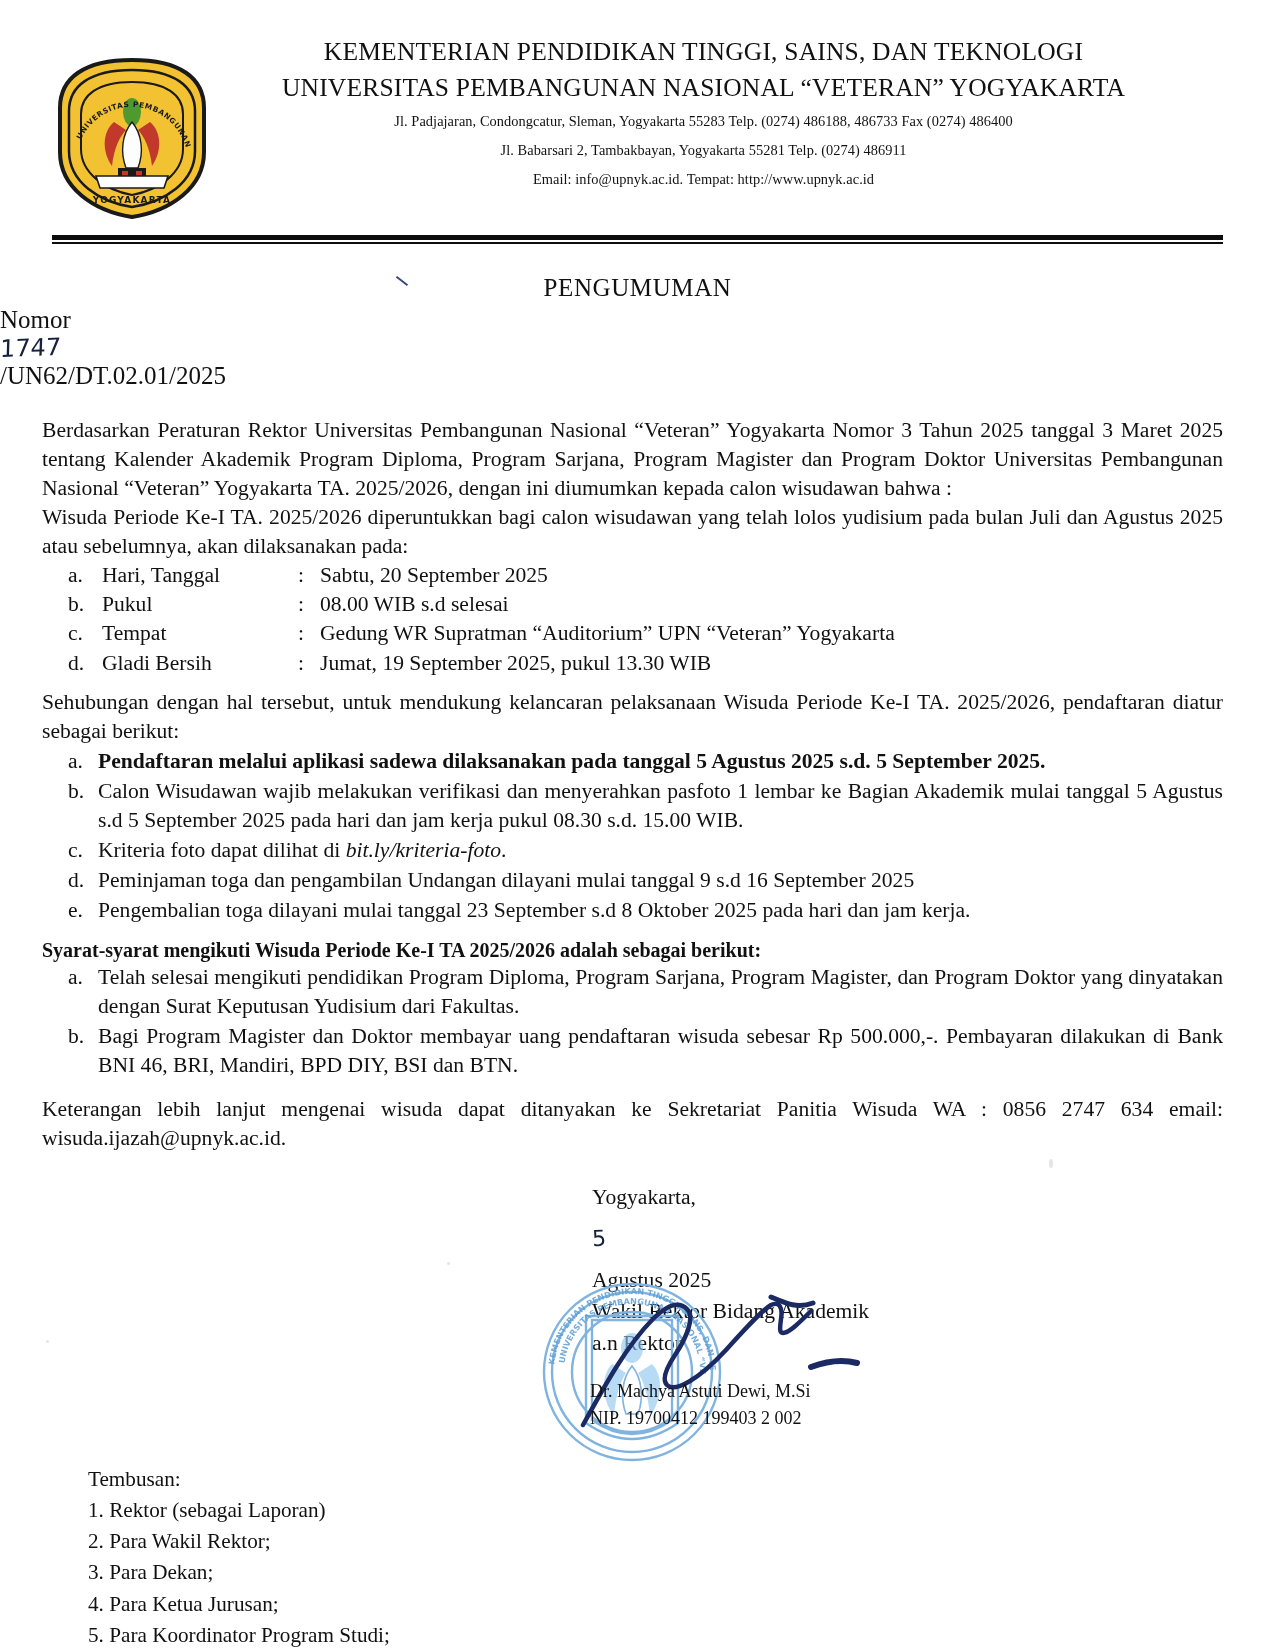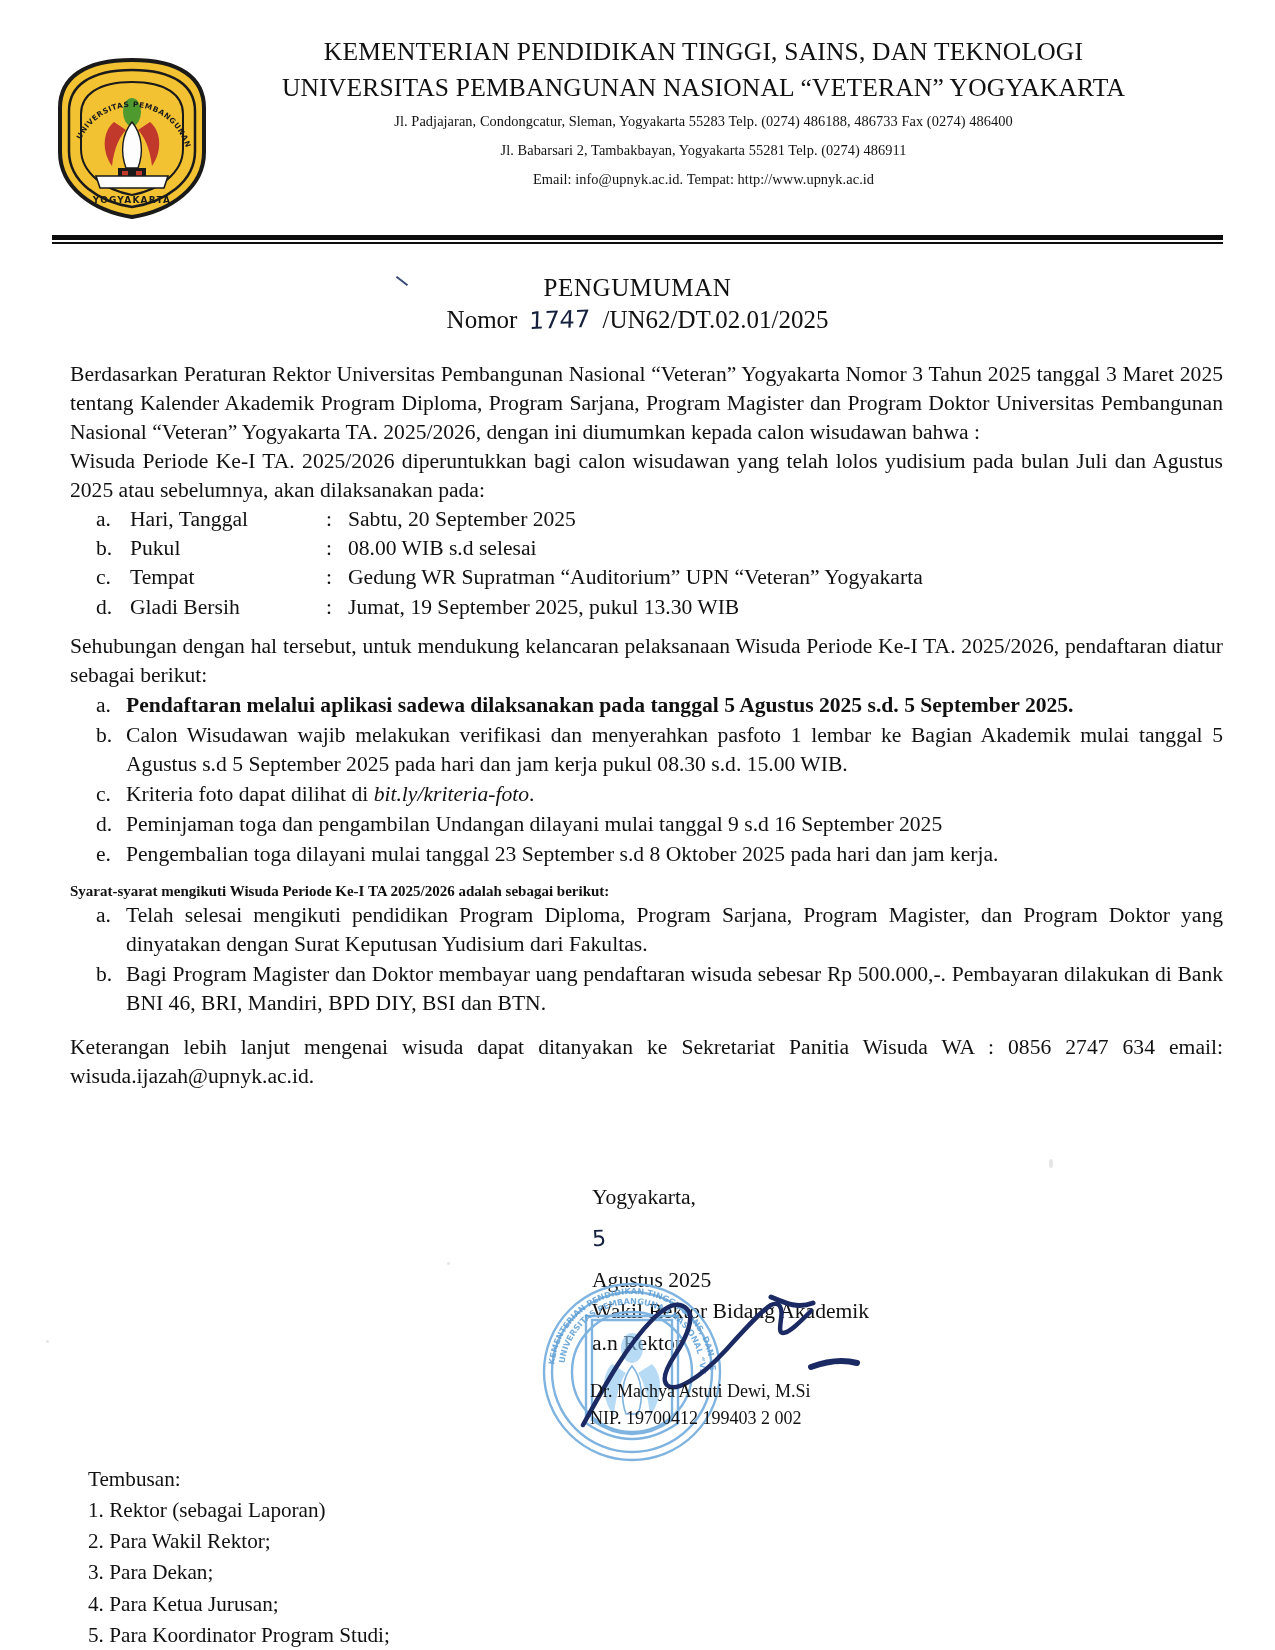--- a/index.html
+++ b/index.html
@@ -39,38 +39,38 @@
 
   .rule-wrap { padding: 14px 52px 0 52px; }
   .rule-thick { height: 5px; background: #0d0d0d; }
   .rule-thin  { height: 2px; background: #0d0d0d; margin-top: 2px; }
 
   
   .title-block { text-align: center; margin-top: 30px; position: relative; }
   .doc-title { font-size: 25px; letter-spacing: .6px; }
   .doc-number {
     font-size: 25px; margin-top: 4px;
-    display: flex; justify-content: center; align-items: baseline; gap: 12px;
+    display: flex; justify-content: center; align-items: baseline; gap: 0; flex-direction: column;
   }
   .hand {
     font-family: "DejaVu Sans", sans-serif;
     font-size: 24px;
     color: #16213e;
     transform: rotate(-2deg) skewX(-4deg);
     display: inline-block;
     letter-spacing: 0px;
   }
   .tick {
     position: absolute; left: 395px; top: 6px;
     width: 14px; height: 2px; background: #3a4a7a;
     transform: rotate(38deg);
   }
 
   
-  .body { padding: 0 52px 0 70px; margin-top: 26px; }
+  .body { padding: 0 52px 0 42px; margin-top: 26px; }
   p.para {
     font-size: 21.6px;
     line-height: 1.345;
     margin: 0;
     text-align: justify;
     text-justify: inter-word;
   }
   .gap { height: 15px; }
 
   
@@ -82,21 +82,21 @@
   .defval { flex: 1; }
 
   
   .alist { margin: 0 0 0 26px; font-size: 21.6px; line-height: 1.345; }
   .arow { display: flex; align-items: baseline; margin-top: 1px; }
   .amark { width: 30px; flex: 0 0 30px; text-align: left; }
   .atext { flex: 1; text-align: justify; text-justify: inter-word; }
   .atext.nojust { text-align: left; }
   .bold { font-weight: bold; }
   .ital { font-style: italic; }
-  .sect-head { font-size: 15px; font-weight: bold; margin-top: 14px; }
+  .sect-head { font-size: 20px; font-weight: bold; margin-top: 14px; }
 
   
   .sigblock {
     position: absolute; left: 592px; top: 1182px; width: 430px;
     font-size: 21.6px; line-height: 1.45;
   }
   .sigline { white-space: nowrap; }
   .sig-date { display: flex; align-items: baseline; gap: 10px; flex-direction: column; }
   .hand-date {
     font-family: "DejaVu Sans", sans-serif; font-size: 22px;

